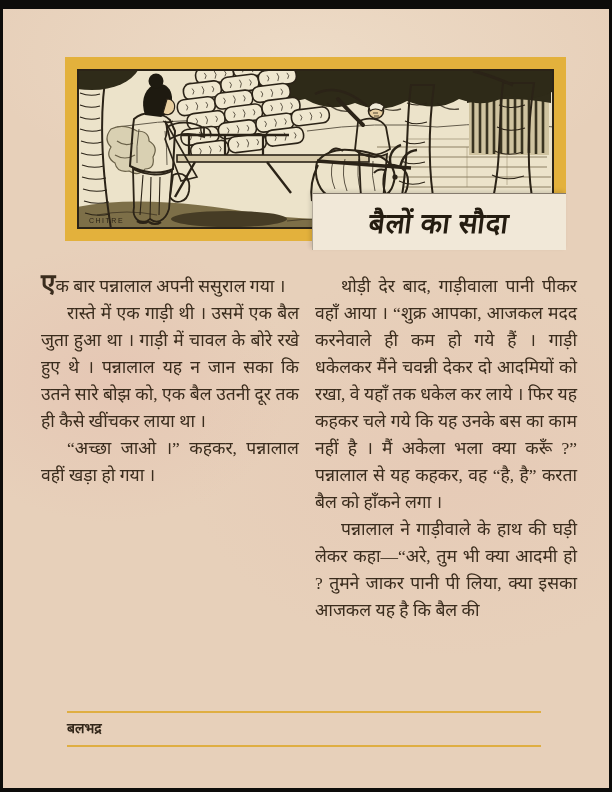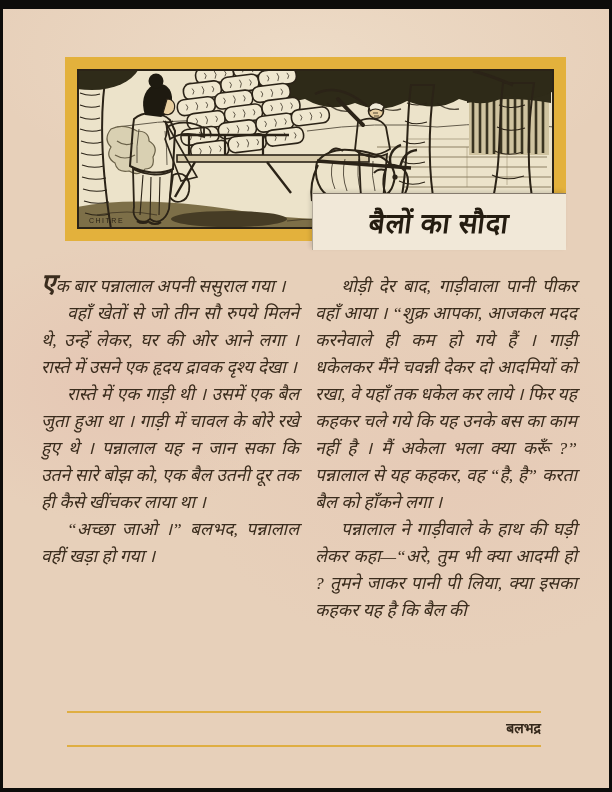--- a/index.html
+++ b/index.html
@@ -24,31 +24,31 @@
     display:flex;align-items:center;justify-content:center;
     box-shadow:-2px -2px 4px rgba(0,0,0,.12);
   }
   .title-box span{
     font-weight:bold;font-size:28px;color:#241c10;transform:skewX(-7deg);
     letter-spacing:1px;white-space:nowrap;
   }
   
   .col{
     position:absolute;top:264px;width:258px;font-size:17.5px;line-height:27px;
-    color:#3a2c1d;text-align:justify;font-style:italic;
+    color:#3a2c1d;text-align:justify;
   }
   #col1{left:38px;} #col2{left:312px;width:262px;}
   .col p{margin:0;text-indent:26px;}
   .col p.first{text-indent:0;}
   .dropcap{font-size:26px;font-weight:bold;line-height:20px;}
   
   .rule{position:absolute;left:64px;right:68px;height:2px;background:#dfae42;}
   #rule-top{top:702px;} #rule-bottom{top:736px;}
   .footer-title{
-    position:absolute;left:64px;right:68px;top:709px;text-align:right;
+    position:absolute;left:64px;right:68px;top:709px;text-align:left;
     font-weight:bold;font-size:14px;color:#33271a;
   }
   .ink{stroke:#2b2317;fill:none;}
 </style>
 </head>
 <body>
 
 <div id="page">
 
   <div class="illo">
@@ -191,27 +191,26 @@
       <text x="12" y="154" font-size="7" letter-spacing="1.5" fill="#2b2317" font-family="Liberation Sans, sans-serif">CHITRE</text>
     </svg>
 
     <div class="title-box">
       <span>बैलों का सौदा</span>
     </div>
   </div>
 
   <div class="col" id="col1">
     <p class="first"><span class="dropcap">ए</span><span>क बार पन्नालाल अपनी ससुराल गया ।</span></p>
-    <p>वहाँ खेतों से जो तीन सौ रुपये मिलने थे, उन्हें लेकर, घर की ओर आने लगा । रास्ते में उसने एक हृदय द्रावक दृश्य देखा ।</p>
     <p>रास्ते में एक गाड़ी थी ।  उसमें एक बैल जुता हुआ था ।  गाड़ी में चावल के बोरे रखे हुए थे ।  पन्नालाल यह न जान सका कि उतने सारे बोझ को, एक बैल उतनी दूर तक ही कैसे खींचकर लाया था ।</p>
-    <p>“अच्छा जाओ ।” बलभद, पन्नालाल वहीं खड़ा हो गया ।</p>
+    <p>“अच्छा जाओ ।” कहकर, पन्नालाल वहीं खड़ा हो गया ।</p>
   </div>
 
   <div class="col" id="col2">
     <p>थोड़ी देर बाद, गाड़ीवाला पानी पीकर वहाँ आया ।  “शुक्र आपका, आजकल मदद करनेवाले ही कम हो गये हैं ।  गाड़ी धकेलकर मैंने चवन्नी देकर दो आदमियों को रखा, वे यहाँ तक धकेल कर लाये । फिर यह कहकर चले गये कि यह उनके बस का काम नहीं है ।  मैं अकेला भला क्या करूँ ?” पन्नालाल से यह कहकर, वह “है, है” करता बैल को हाँकने लगा ।</p>
-    <p>पन्नालाल ने गाड़ीवाले के हाथ की घड़ी लेकर कहा—“अरे, तुम भी क्या आदमी हो ? तुमने जाकर पानी पी लिया, क्या इसका कहकर यह है कि बैल की</p>
+    <p>पन्नालाल ने गाड़ीवाले के हाथ की घड़ी लेकर कहा—“अरे, तुम भी क्या आदमी हो ? तुमने जाकर पानी पी लिया, क्या इसका आजकल यह है कि बैल की</p>
   </div>
 
   <div class="rule" id="rule-top"></div>
   <div class="footer-title">बलभद्र</div>
   <div class="rule" id="rule-bottom"></div>
 
 </div>
 
 </body></html>

